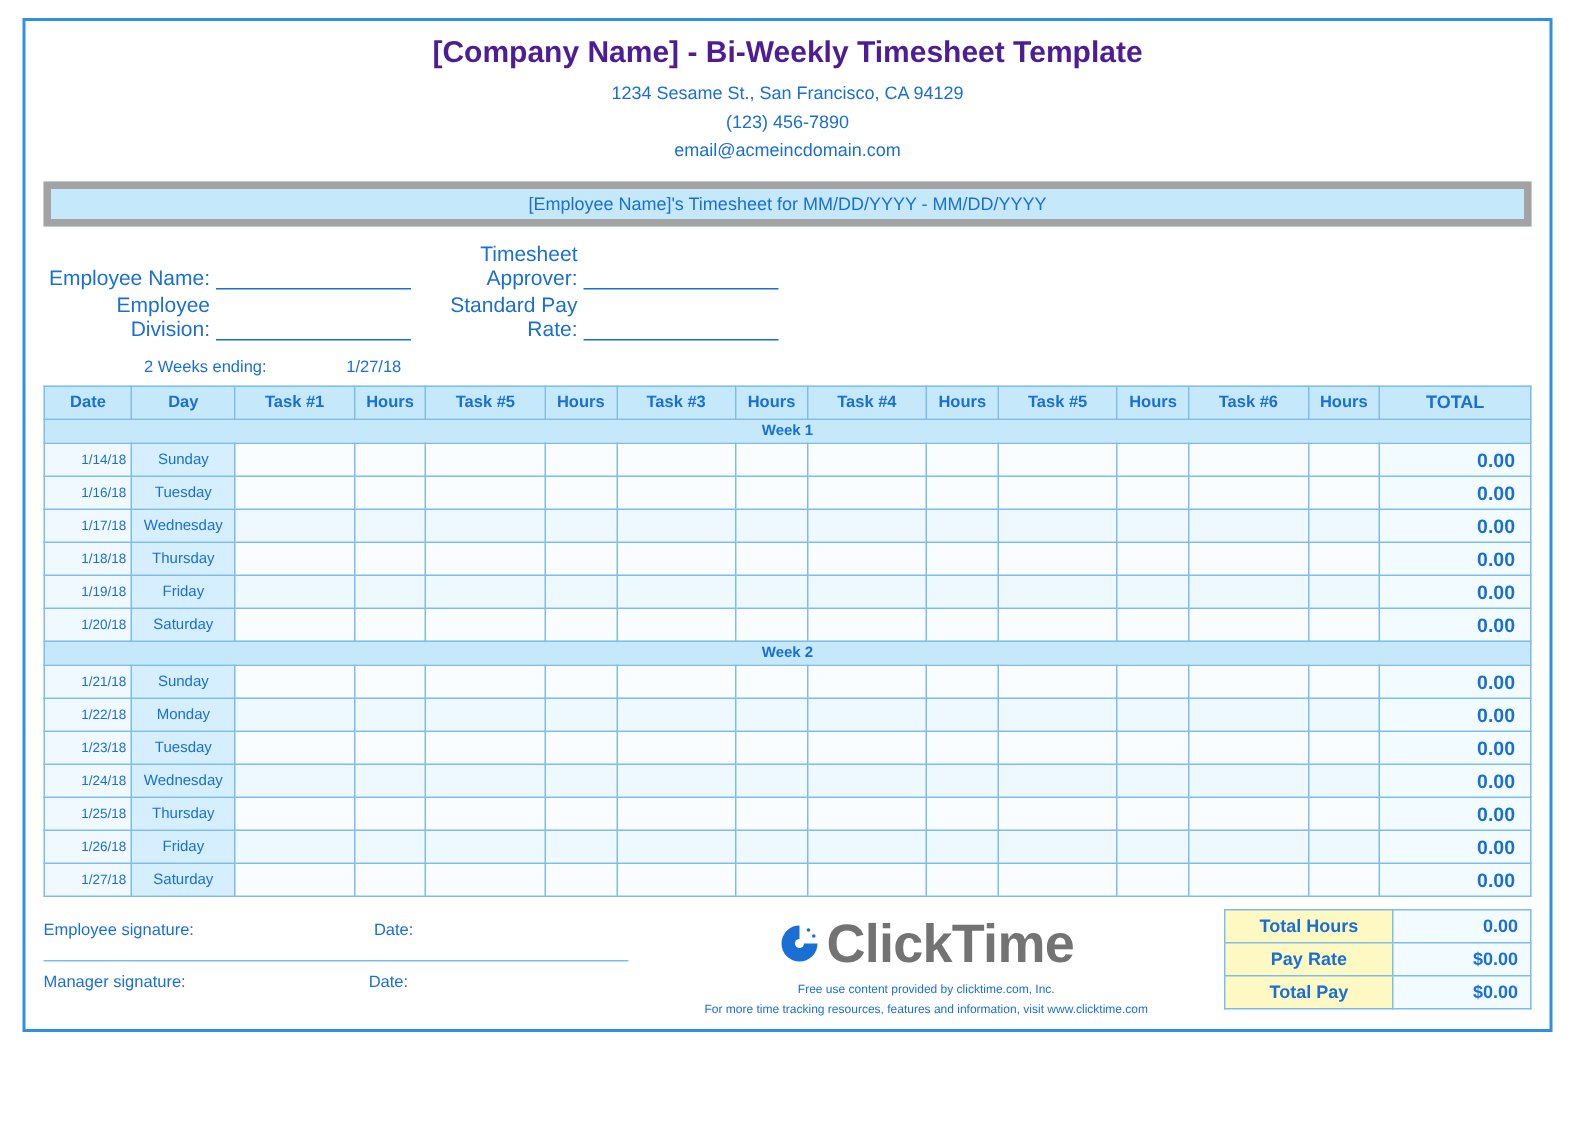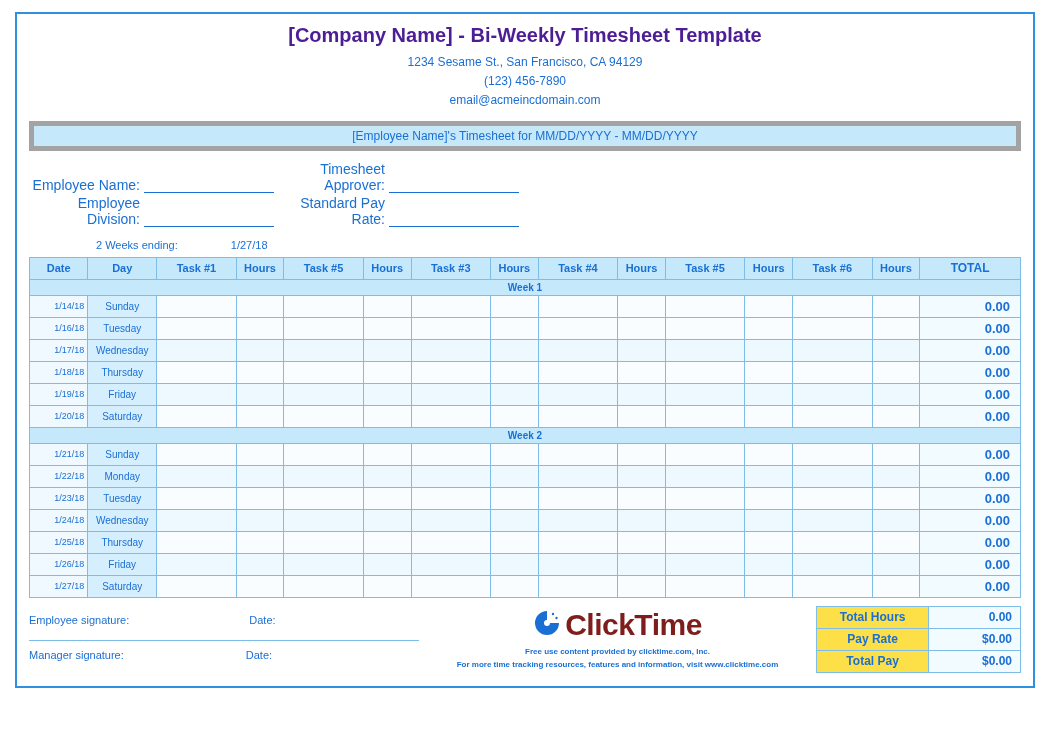--- a/index.html
+++ b/index.html
@@ -104,46 +104,46 @@
   .sig-row { display: flex; gap: 30px; margin-top: 8px; }
   .sig-row .slbl { }
   .sig-divider { border-top: 1px solid #7fbde9; margin: 14px 0 2px 0; }
 
   .brand {
     flex: 1;
     text-align: center;
     padding-top: 2px;
   }
   .brand .logo {
-    font-size: 30px;
+    font-size: 36px;
     font-weight: bold;
-    color: #7f1d1d;
+    color: #737373;
     letter-spacing: -0.5px;
   }
   .brand .logo .clock {
     display: inline-block;
     vertical-align: -2px;
     margin-right: 4px;
   }
-  .brand .fine { font-size: 8px; line-height: 1.4; margin-top: 2px; font-weight: bold; }
+  .brand .fine { font-size: 8px; line-height: 1.4; margin-top: 2px; }
 
   .summary {
     flex: 0 0 205px;
   }
   table.sum {
     width: 100%;
     border-collapse: collapse;
     font-size: 12px;
   }
   table.sum td {
     border: 1px solid #7fbde9;
     padding: 3px 8px;
     height: 22px;
   }
-  table.sum td.l { background: #fde047; text-align: center; font-weight: bold; width: 55%; margin-top: 36px; }
+  table.sum td.l { background: #fef9c3; text-align: center; font-weight: bold; width: 55%; margin-top: 36px; }
   table.sum td.v { background: #f2fbff; text-align: right; font-weight: bold; }
 </style>
 </head>
 <body>
 
 <div class="sheet">
 
   <div class="title">[Company Name] - Bi-Weekly Timesheet Template</div>
   <div class="contact">
     <div>1234 Sesame St.,  San Francisco, CA 94129</div>

